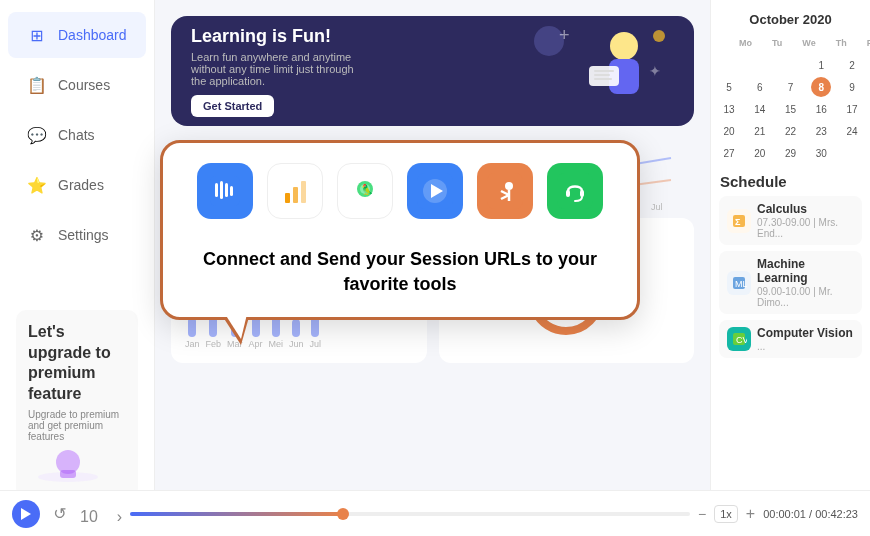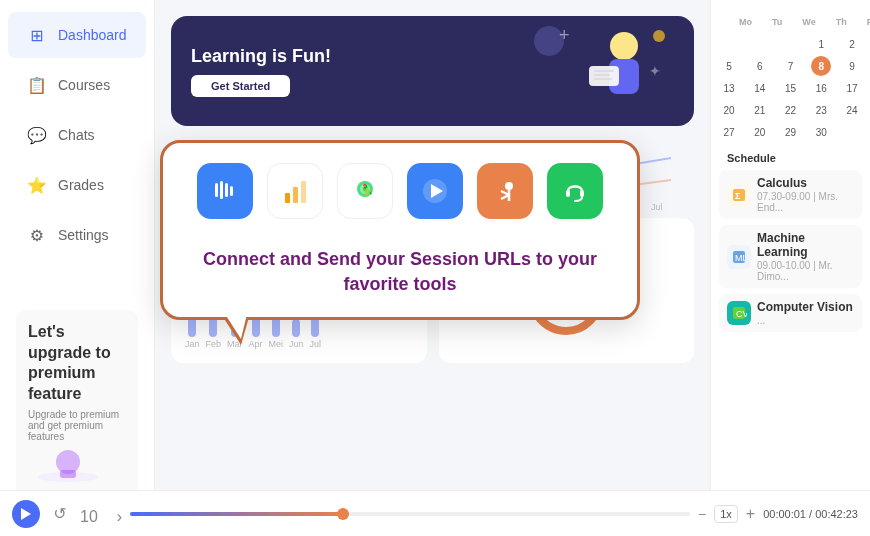--- a/index.html
+++ b/index.html
@@ -70,21 +70,21 @@
       padding: 0 20px;
     }
     .hero-text h2 { color: #fff; font-size: 18px; font-weight: 700; }
     .hero-text p { color: #bbb; font-size: 11px; margin-top: 4px; max-width: 180px; }
     .hero-btn {
       display: inline-block;
       margin-top: 8px;
       background: #fff;
       color: #2d2a5e;
       border-radius: 6px;
-      padding: 5px 20px;
+      padding: 5px 12px;
       font-size: 11px;
       font-weight: 600;
       cursor: pointer;
       border: none;
     }
     .hero-illustration {
       position: absolute;
       right: 20px; top: 5px;
       width: 120px; height: 100px;
     }
@@ -187,24 +187,24 @@
       color: #555;
       border-radius: 50%;
       cursor: pointer;
     }
     .cal-cell.header { color: #aaa; font-size: 9px; font-weight: 600; margin-left: 20px; }
     .cal-cell.today { background: #e8824a; color: #fff; font-weight: 700; }
     .cal-cell.empty { visibility: hidden; }
 
     
     .schedule-label {
-      font-size: 11px;
+      font-size: 15px;
       font-weight: 700;
       color: #333;
-      margin: 10px 0 6px 8px;
+      margin: 10px 0 6px 1px;
     }
 
     
     .schedule-item {
       background: #f9f9f9;
       border-radius: 8px;
       padding: 6px 8px;
       margin-bottom: 6px;
       display: flex;
       align-items: center;
@@ -326,21 +326,21 @@
       width: 56px; height: 56px;
       border-radius: 14px;
       display: flex; align-items: center; justify-content: center;
       font-size: 26px;
       flex-shrink: 0;
     }
     .popup-text {
       text-align: center;
       font-size: 18px;
       font-weight: 700;
-      color: #701a75;
+      color: #000000;
       line-height: 1.4;
       margin-top: 28px;
     }
 
     
     .line-chart-container {
       padding: 0 16px;
       margin-top: 8px;
       height: 80px;
       position: relative;
@@ -390,20 +390,21 @@
       <div style="width:12px;height:12px;background:#4a6cf7;border-radius:50%;border:2px solid #fff;box-shadow:0 0 0 2px #4a6cf7;" data-interactable="false"></div>
     </div>
   </div>
 </div>
 
 <div class="main" data-interactable="false">
 
   <div class="hero-banner" data-interactable="false">
     <div class="hero-text" data-interactable="false">
       <h2 data-interactable="false">Learning is Fun!</h2>
+      <p data-interactable="false">Learn fun anywhere and anytime without any time limit just through the application.</p>
       <button class="hero-btn" data-interactable="true">Get Started</button>
     </div>
     <div class="hero-deco" data-interactable="false"></div>
 
     <div class="hero-illustration" data-interactable="false">
       <svg width="120" height="100" viewBox="0 0 120 100">
 
         <circle cx="70" cy="25" r="14" fill="#fde68a"></circle>
         <rect x="55" y="38" width="30" height="35" rx="8" fill="#6366f1"></rect>
         <rect x="35" y="45" width="30" height="20" rx="4" fill="#fff" opacity="0.9"></rect>
@@ -490,20 +491,21 @@
           <circle cx="40" cy="40" r="34" fill="none" stroke="#f0f0f0" stroke-width="8"></circle>
           <circle cx="40" cy="40" r="34" fill="none" stroke="#e8824a" stroke-width="8" stroke-dasharray="213.6" stroke-dashoffset="68.4" stroke-linecap="round" transform="rotate(-90 40 40)"></circle>
         </svg>
         <span class="pct" data-interactable="false">68%</span>
       </div>
     </div>
   </div>
 </div>
 
 <div class="right-panel" data-interactable="false">
+  <div class="calendar-header" data-interactable="false">October 2020</div>
   <div class="calendar-grid" data-interactable="false">
     <div class="cal-row" data-interactable="false">
       <span class="cal-cell header" data-interactable="false">Mo</span>
       <span class="cal-cell header" data-interactable="false">Tu</span>
       <span class="cal-cell header" data-interactable="false">We</span>
       <span class="cal-cell header" data-interactable="false">Th</span>
       <span class="cal-cell header" data-interactable="false">Fr</span>
     </div>
     <div class="cal-row" data-interactable="false">
       <span class="cal-cell empty" data-interactable="false"></span>

